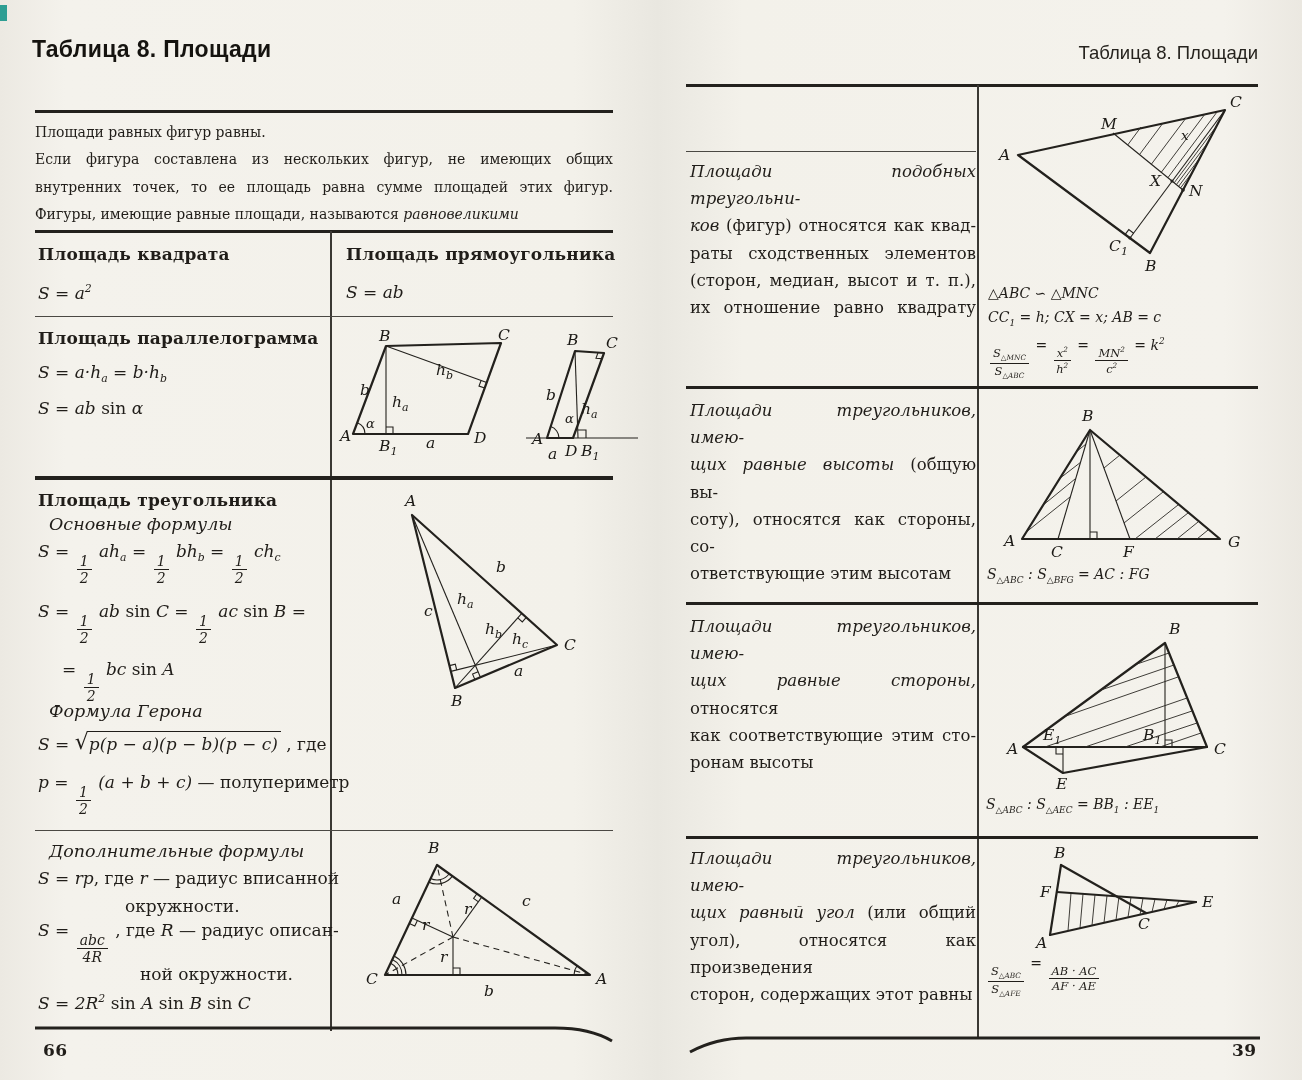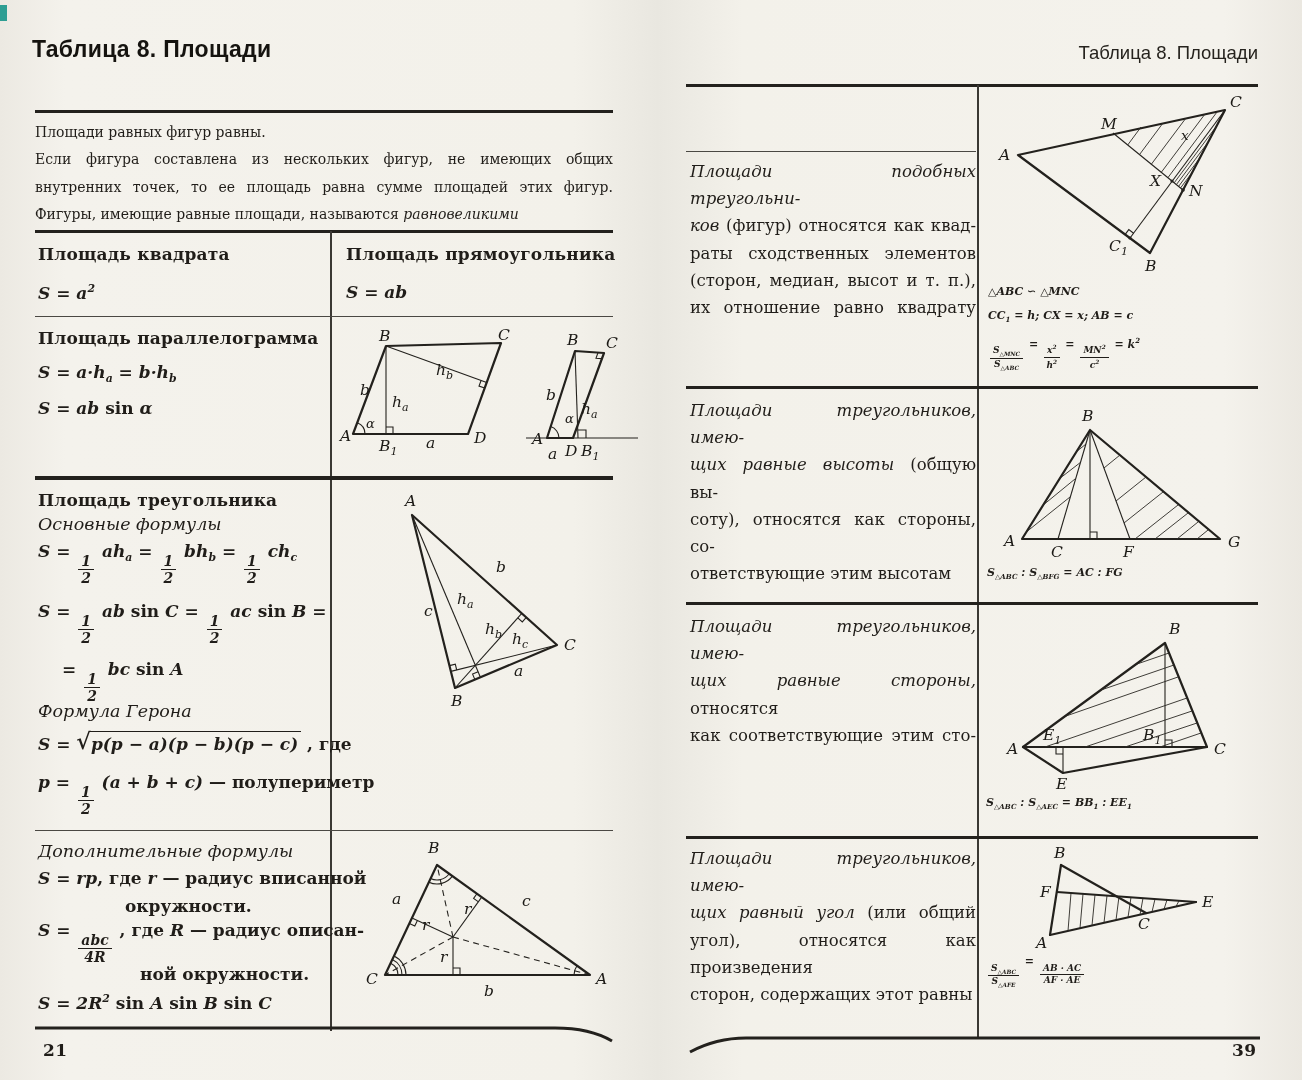--- a/index.html
+++ b/index.html
@@ -13,23 +13,23 @@
   .lp-title{position:absolute;left:32px;top:36px;font-family:"Liberation Sans","DejaVu Sans",sans-serif;
     font-weight:bold;font-size:23px;letter-spacing:.3px;color:#15130f;}
   .rp-header{position:absolute;font-family:"Liberation Sans","DejaVu Sans",sans-serif;font-size:18.5px;
     text-align:right;color:#26231e;}
   .textblock{position:absolute;font-size:16.5px;line-height:27.2px;}
   .intro{font-size:14px;line-height:27.4px;}
   .tline{min-height:1em;}
   .just{text-align:justify;text-align-last:justify;}
   .bold-head .tline{font-weight:bold;letter-spacing:.2px;}
   .cellhead{position:absolute;font-weight:bold;font-size:17px;letter-spacing:.2px;}
-  .subhead{position:absolute;font-style:italic;font-size:17.5px;}
-  .formula{position:absolute;font-size:17px;white-space:nowrap;font-weight:bold;}
-  .rsm{font-size:11px;}
+  .subhead{position:absolute;font-style:italic;font-size:17.5px;margin-left:11px;}
+  .formula{position:absolute;font-size:17px;white-space:nowrap;}
+  .rsm{font-size:14px;}
   .mt{font-style:italic;}
   .mr{font-style:normal;}
   sub.msb{font-style:italic;font-size:.64em;}
   sup.msp{font-style:italic;font-size:.64em;}
   .frac{display:inline-flex;flex-direction:column;align-items:center;vertical-align:-.62em;
     line-height:1.05;font-size:.82em;margin:0 2px;}
   .frac .num{border-bottom:1.3px solid #201d19;padding:0 3px 1px;text-align:center;}
   .frac .den{padding-top:1px;}
   .sqrt{display:inline-flex;align-items:flex-start;}
   .sqrt .rad{font-style:normal;font-size:1.3em;line-height:1;margin-right:-2px;transform:translateY(-1px);}
@@ -209,21 +209,21 @@
     <text x="172" y="68">c</text>
     <text x="134" y="158">b</text>
     <text x="72" y="92">r</text>
     <text x="114" y="76">r</text>
     <text x="90" y="124">r</text>
   </svg>
 
   <svg class="diag" style="left:35px;top:1024px" width="580" height="24" viewBox="0 0 580 24">
     <path d="M0,4 H520 Q555,4 577,17" stroke="#23211d" stroke-width="3" fill="none"></path>
   </svg>
-  <div class="pagenum" style="left:43px;top:1040px">21</div>
+  <div class="pagenum" style="left:43px;top:1040px">66</div>
 
   <div class="rp-header" style="left:1000px;top:42px;width:258px">Таблица 8. Площади</div>
   <div class="rule" style="left:686px;top:84px;width:572px;height:3px"></div>
   <div class="vrule" style="left:977px;top:85px;height:952px"></div>
 
   <div class="rule thin" style="left:686px;top:151px;width:290px;height:1.4px"></div>
   <div class="textblock" style="left:690px;top:158px;width:286px">
       <div class="tline just"><span class="mt">Площади подобных треугольни-</span></div>
       <div class="tline just"><span class="mt">ков </span><span class="mr">(фигур) относятся как квад-</span></div>
       <div class="tline just"><span class="mr">раты сходственных элементов</span></div>
@@ -289,20 +289,21 @@
     <text x="243" y="152">G</text>
   </svg>
   <div class="formula rsm" style="left:987px;top:566px"><span class="mt">S</span><sub class="msb">△ABC</sub><span class="mt"> : S</span><sub class="msb">△BFG</sub><span class="mt"> = AC : FG</span></div>
 
   <div class="rule" style="left:686px;top:602px;width:572px;height:2.5px"></div>
 
   <div class="textblock" style="left:690px;top:613px;width:286px">
       <div class="tline just"><span class="mt">Площади треугольников, имею-</span></div>
       <div class="tline just"><span class="mt">щих равные стороны, </span><span class="mr">относятся</span></div>
       <div class="tline just"><span class="mr">как соответствующие этим сто-</span></div>
+      <div class="tline"><span class="mr">ронам высоты</span></div>
     </div>
 
   <svg class="diag" style="left:985px;top:615px" width="290" height="175" viewBox="0 0 290 175">
     <g>
       <path class="tk" d="M38,132 L180,28 L222,132 Z"></path>
       <path class="tk" d="M38,132 L78,158 L222,132"></path>
       <path class="tn" d="M180,28 L180,132"></path>
       <path class="tn" d="M78,158 L78,132"></path>
       <path class="tn" d="M187,132 L187,125 L180,125"></path>
       <path class="tn" d="M71,132 L71,139 L78,139"></path>

